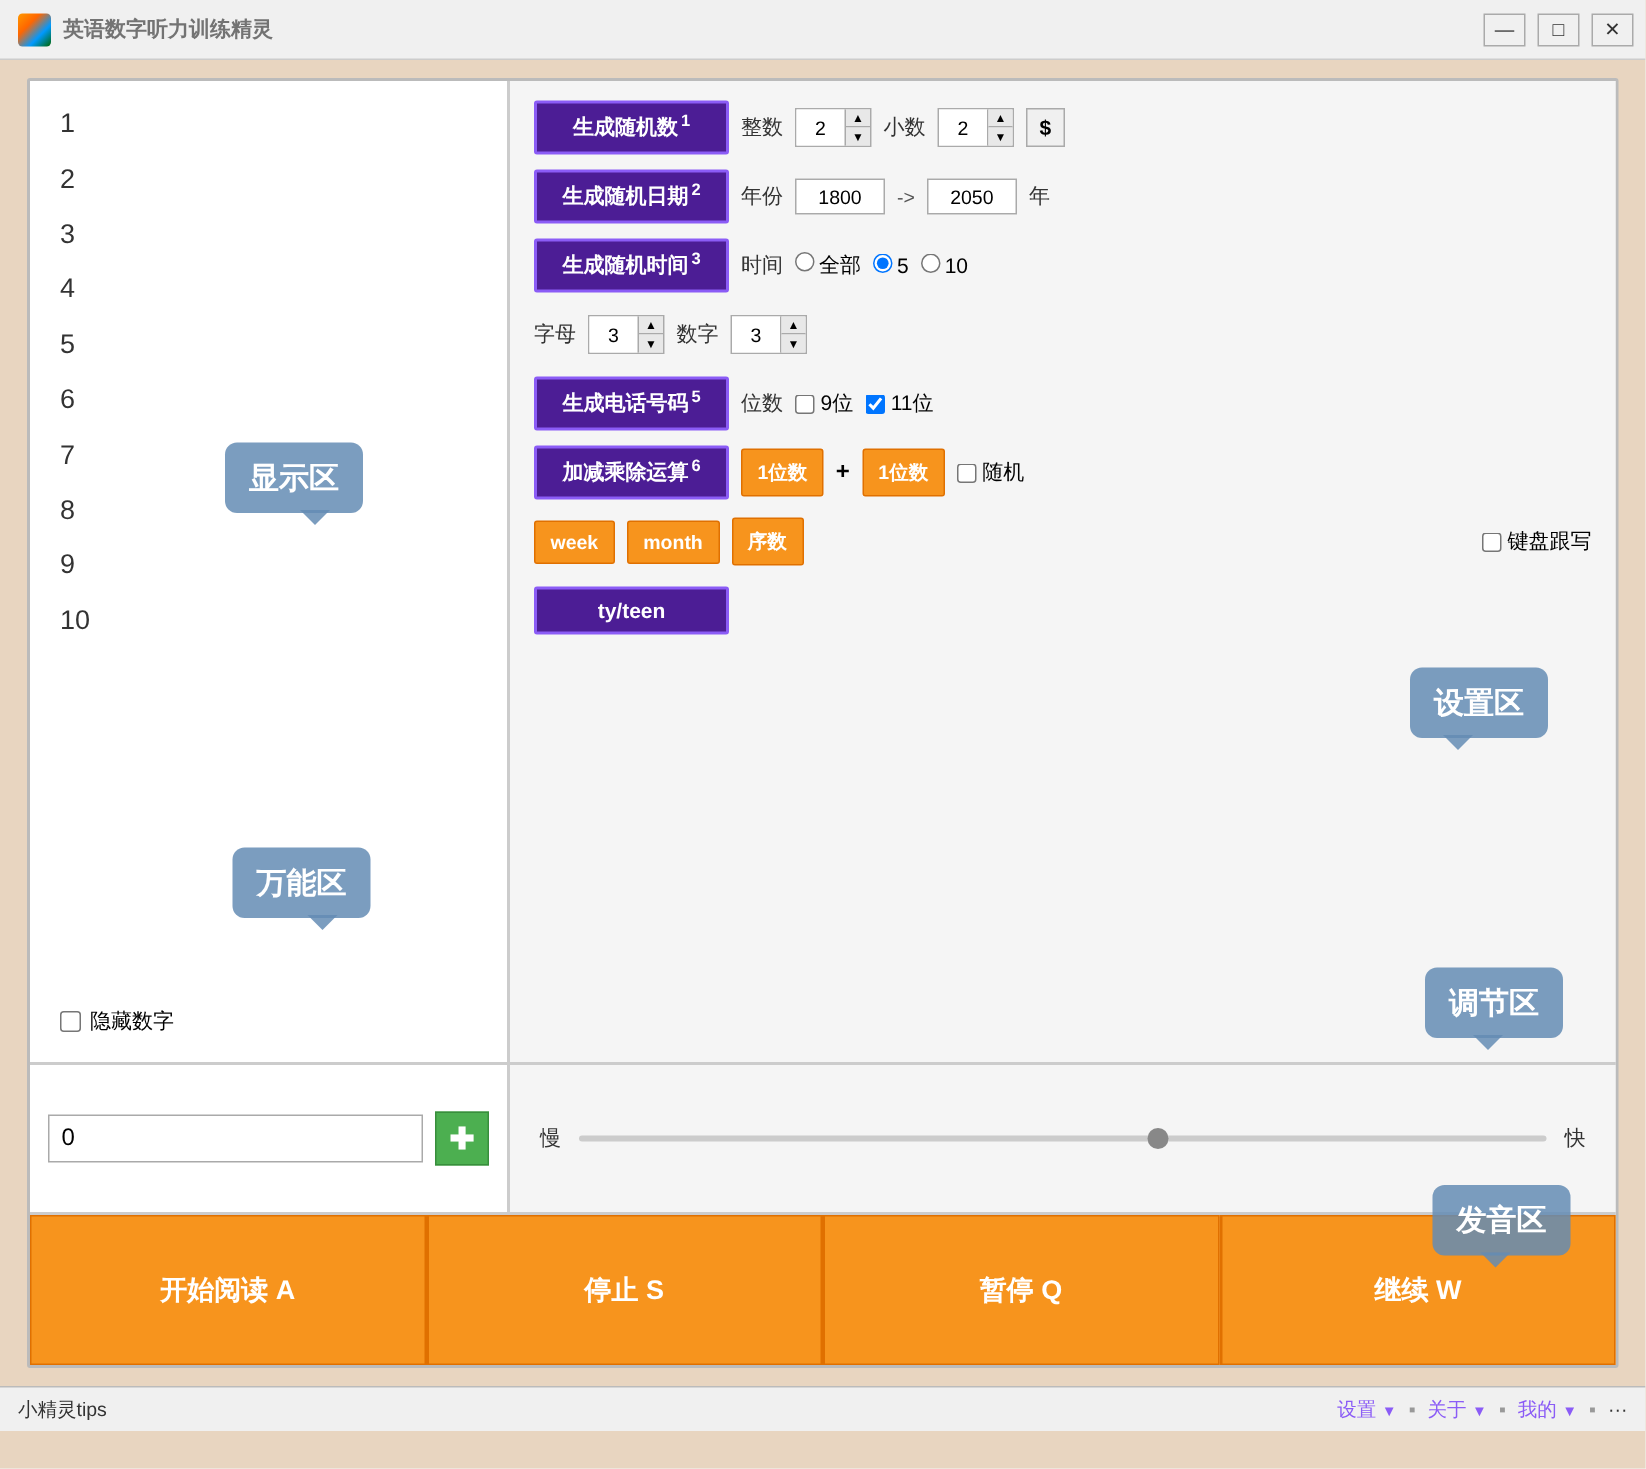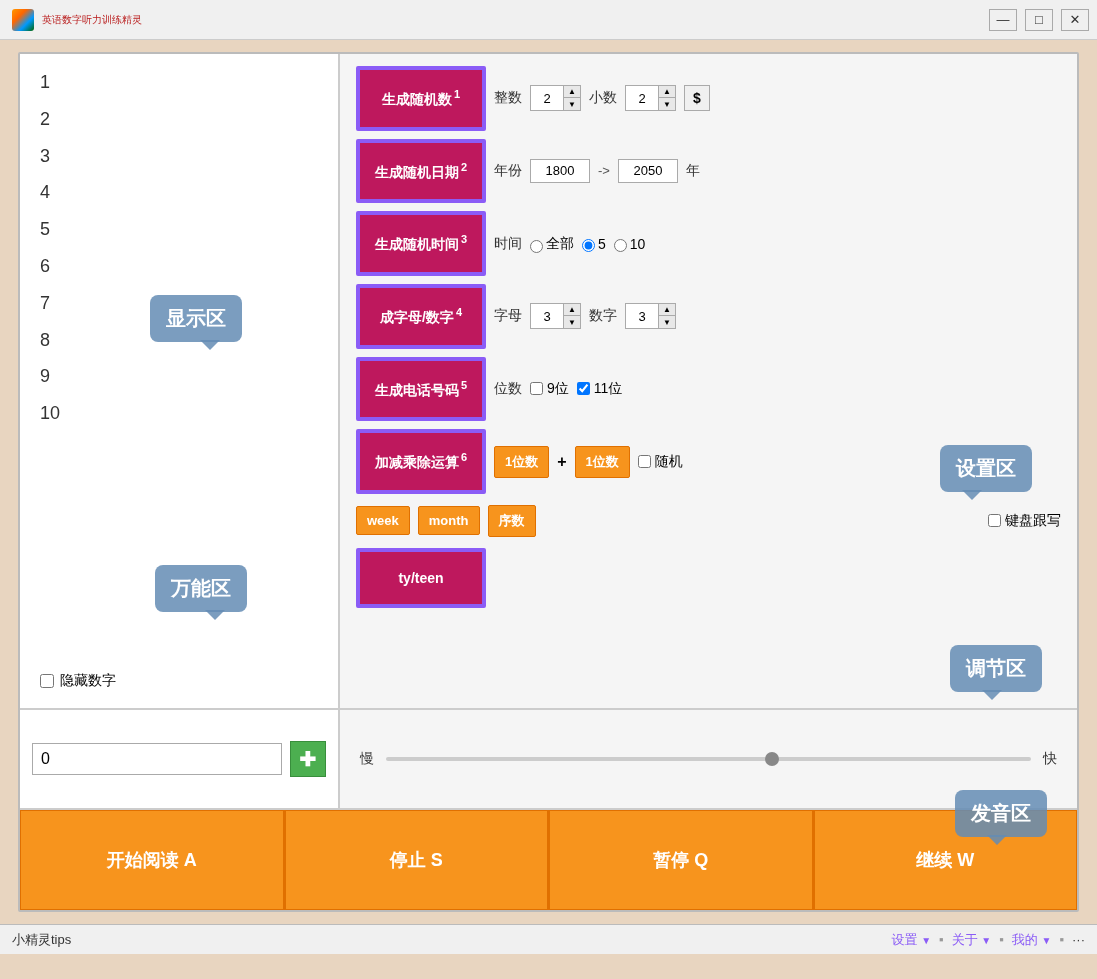--- a/index.html
+++ b/index.html
@@ -25,23 +25,23 @@
     }
     .title-bar-icon {
       width: 22px;
       height: 22px;
       margin-right: 8px;
       background: linear-gradient(135deg, #f90, #f60, #09f, #060);
       border-radius: 3px;
       display: inline-block;
     }
     .title-bar-text {
-      font-size: 10px;
-      font-weight: normal;
-      color: #b91c1c;
+      font-size: 14px;
+      font-weight: bold;
+      color: #737373;
     }
     .title-bar-controls {
       position: absolute;
       right: 8px;
       top: 50%;
       transform: translateY(-50%);
       display: flex;
       gap: 8px;
       align-items: center;
     }
@@ -116,24 +116,24 @@
     
     .setting-row {
       display: flex;
       align-items: center;
       gap: 8px;
       min-height: 38px;
     }
 
     
     .orange-btn {
-      background: #be185d;
+      background: #4c1d95;
       color: white;
-      border: 4px solid #8b5cf6;
-      padding: 18px 12px;
+      border: 2px solid #8b5cf6;
+      padding: 6px 12px;
       font-size: 14px;
       font-family: inherit;
       cursor: pointer;
       border-radius: 2px;
       min-width: 130px;
       text-align: center;
       font-weight: bold;
     }
     .orange-btn-small {
       background: #F7941D;
@@ -211,21 +211,21 @@
     .year-label { color: #333; }
 
     
     .radio-group {
       display: flex;
       align-items: center;
       gap: 8px;
     }
     .radio-item {
       display: flex;
-      align-items: flex-end;
+      align-items: flex-start;
       gap: 3px;
     }
 
     
     .check-item {
       display: flex;
       align-items: center;
       gap: 4px;
     }
 
@@ -497,23 +497,20 @@
             <span>5</span>
           </div>
           <div class="radio-item">
             <input type="radio" name="time" style="">
             <span>10</span>
           </div>
         </div>
       </div>
 
       <div class="setting-row">
-        <button class="orange-btn">
-          <span>成字母/数字</span><sup class="btn-index">4</sup>
-        </button>
         <span class="spinner-label">字母</span>
         <div class="spinner-box">
           <input class="spinner-input" type="text" value="3" style="">
           <div class="spinner-arrows">
             <button class="spinner-arrow">▲</button>
             <button class="spinner-arrow">▼</button>
           </div>
         </div>
         <span class="spinner-label">数字</span>
         <div class="spinner-box">

